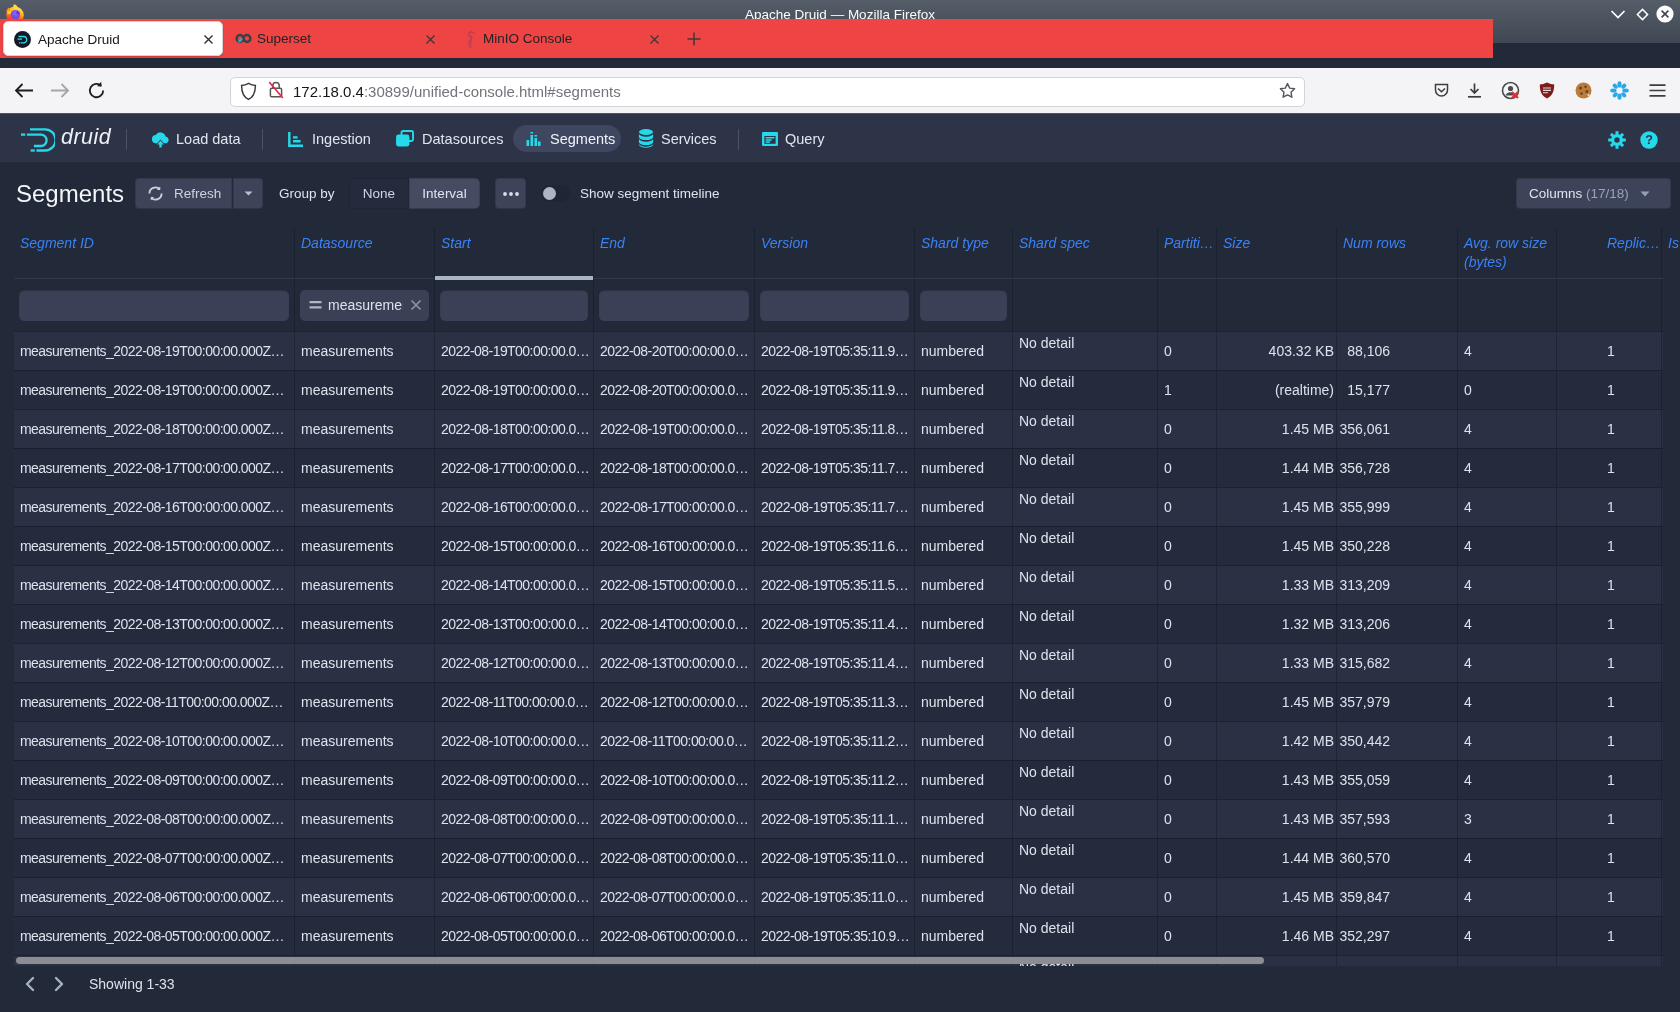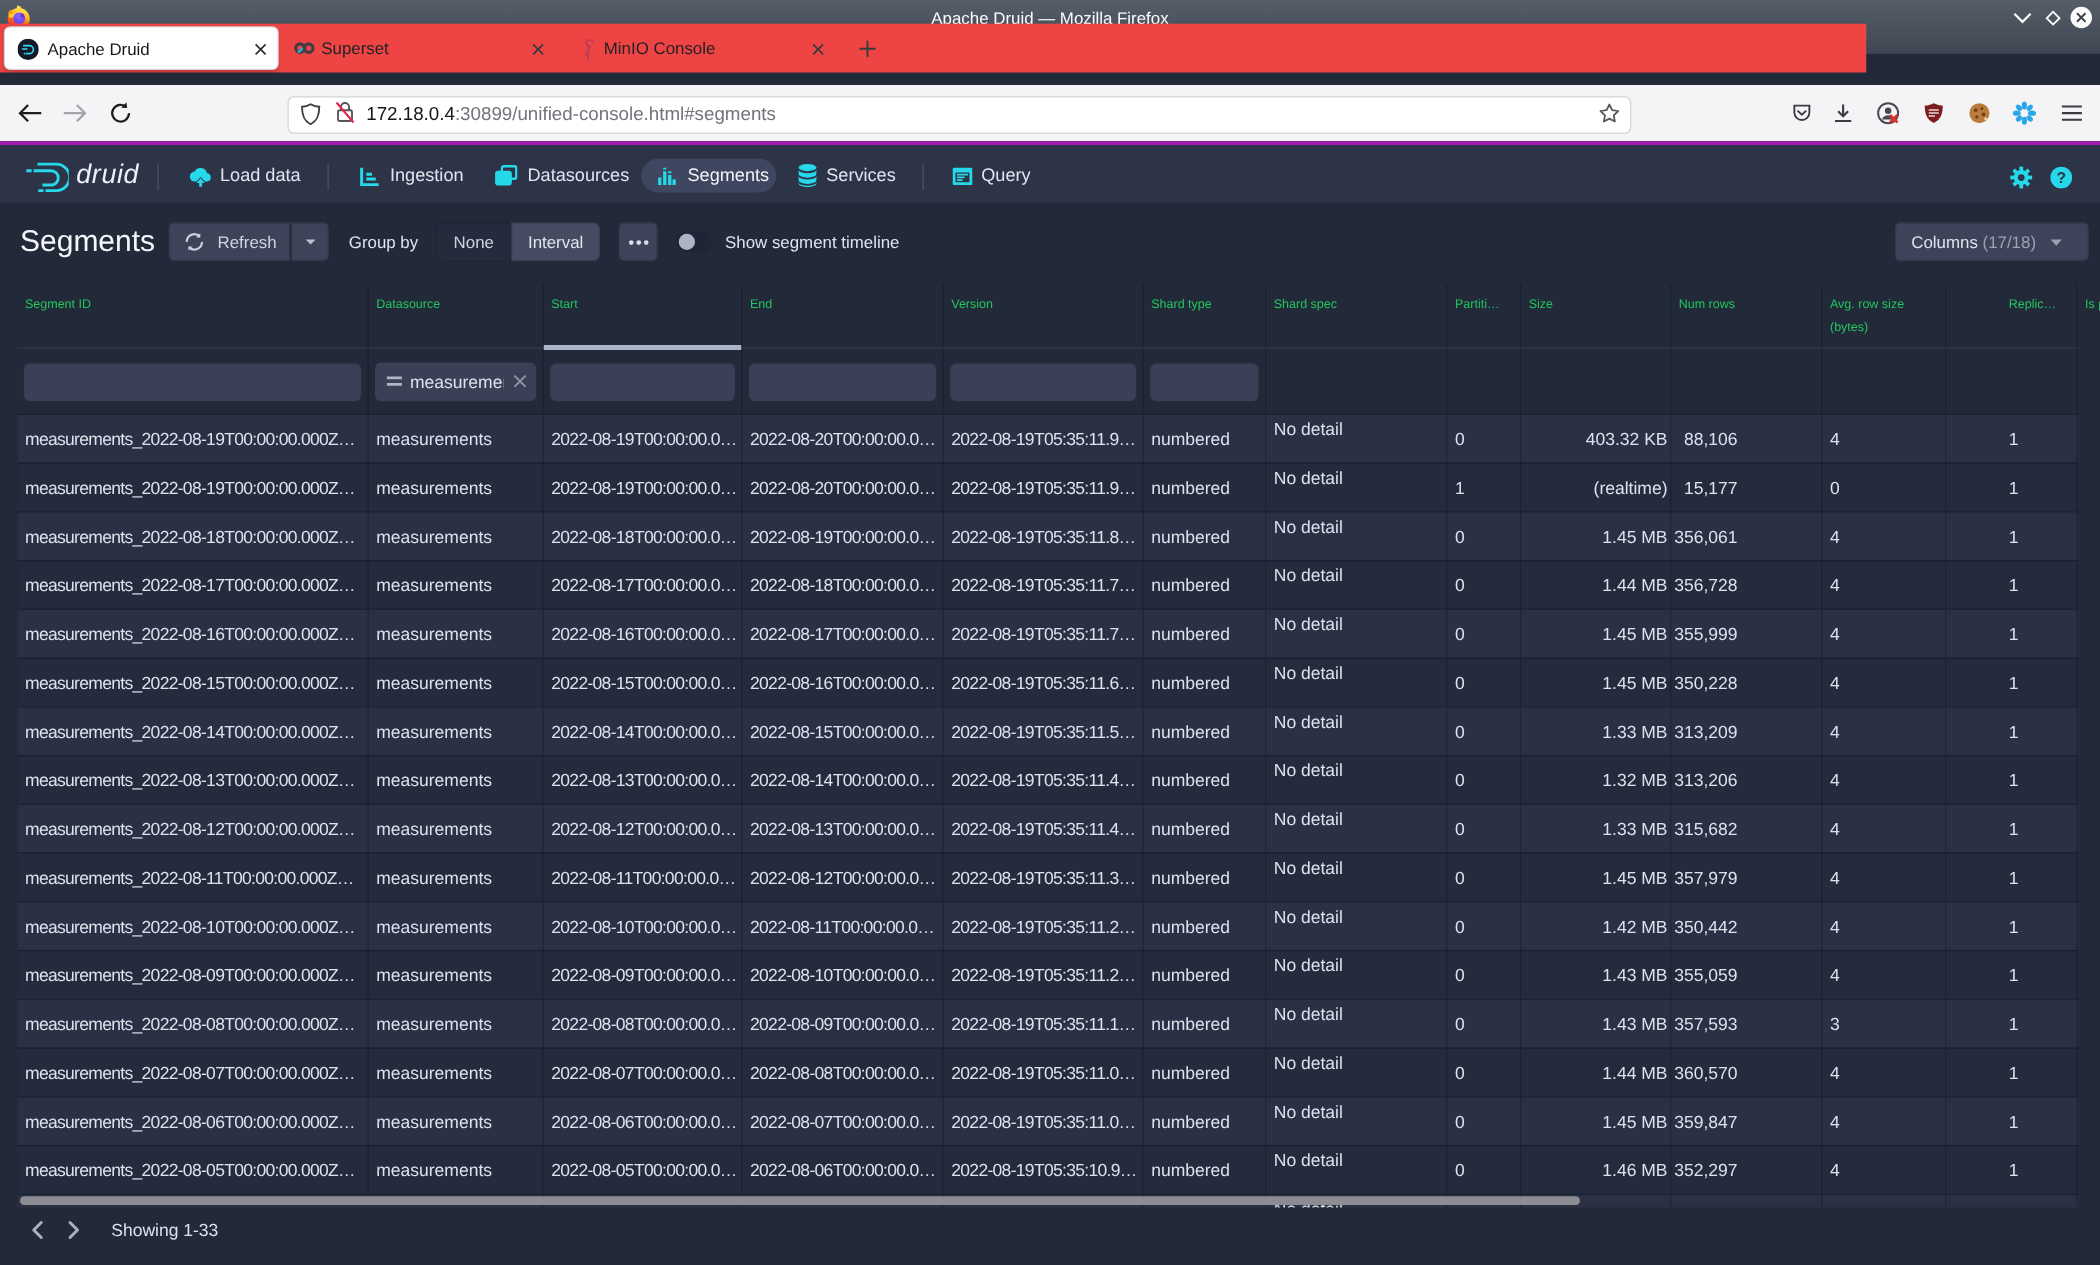--- a/index.html
+++ b/index.html
@@ -11,21 +11,21 @@
 #tabbar { position:absolute; left:0; top:19px; width:1493px; height:39px; background:#ef4444; }
 .tab-active { position:absolute; left:3px; top:2px; width:220px; height:35px; background:#ffffff;
   border:1px solid #d5d5d9; border-radius:5px; box-shadow:0 1px 2px rgba(0,0,0,.18); }
 .tab-label { position:absolute; font-size:13.5px; color:#18171c; top:0; line-height:35px; white-space:nowrap; }
 #navbar { position:absolute; left:0; top:68px; width:1680px; height:45px; background:#f4f4f6; }
 #urlbar { position:absolute; left:230px; top:9px; width:1075px; height:30px; background:#ffffff;
   border:1px solid #d4d4d8; border-radius:5px; }
 #urltext { position:absolute; left:293px; top:9px; height:30px; line-height:30px; font-size:15px; color:#16161a; }
 #urltext .dim { color:#73737c; }
 #page { position:absolute; left:0; top:113px; width:1680px; height:899px; background:#222939; }
-#dheader { position:absolute; left:0; top:0; width:1680px; height:49px; background:#2d3447; border-top:3px solid #a21caf; }
+#dheader { position:absolute; left:0; top:0; width:1680px; height:49px; background:#2d3447; border-top:1px solid #a21caf; }
 .navitem { position:absolute; top:0; height:49px; line-height:50px; color:#e0e5ef; font-size:14.5px; white-space:nowrap; }
 .navsep { position:absolute; top:15px; width:1px; height:21px; background:rgba(255,255,255,.15); }
 #segpill { position:absolute; left:513px; top:11px; width:108px; height:27px; background:#3e4660; border-radius:14px; }
 #h1seg { position:absolute; left:16px; top:67px; font-size:24px; color:#f4f6fa; }
 .btn { position:absolute; background:#3d4459; border-radius:4px; color:#ced3dd; font-size:13.5px;
   box-shadow:inset 0 0 0 1px rgba(16,22,26,.2), inset 0 -1px 0 rgba(16,22,26,.1); }
 
 #btn-refresh { left:135px; top:65px; width:97px; height:31px; border-radius:4px 0 0 4px; }
 #btn-refresh-caret { left:233px; top:65px; width:30px; height:31px; border-radius:0 4px 4px 0; }
 #lbl-groupby { position:absolute; left:279px; top:66px; height:29px; line-height:29px; font-size:13.5px; color:#dfe3ed; }
@@ -45,22 +45,22 @@
 .td { flex:none; height:100%; padding:0 2px 0 6px; font-size:14px; color:#dde2ec;
   display:flex; align-items:center; white-space:nowrap; overflow:hidden; border-right:1px solid rgba(13,19,33,.4); }
 .td.top { align-items:flex-start; padding-top:3px; }
 .td.num { justify-content:flex-end; }
 .td.num2 { justify-content:flex-end; padding-right:67px; }
 .tight { letter-spacing:-0.55px; }
 .c1{width:281px;} .c2{width:140px;} .c3{width:159px;} .c4{width:161px;} .c5{width:160px;}
 .c6{width:98px;} .c7{width:145px;} .c8{width:59px;} .c9{width:120px;} .c10{width:121px;}
 .c11{width:99px;} .c12{width:61px;margin-left:44px;} .c13{width:45px; border-right:none;}
 #thead { display:flex; height:50px; }
-.th { flex:none; white-space:nowrap; padding:6px 5px 0 6px; font-size:10px; color:#22c55e; border-right:1px solid rgba(13,19,33,.4);
-  position:relative; line-height:19px; }
+.th { flex:none; white-space:nowrap; padding:6px 5px 0 6px; font-size:14px; color:#3b82f6; border-right:1px solid rgba(13,19,33,.4);
+  position:relative; line-height:19px;font-style:italic; }
 #tfilter { display:flex; height:53px; border-top:1px solid rgba(255,255,255,.07); }
 .tf { flex:none; position:relative; border-right:1px solid rgba(13,19,33,.4); height:100%; }
 .finput { position:absolute; left:5px; right:5px; top:11px; height:31px; background:#3a4157; border-radius:5px;
   box-shadow:inset 0 1px 1px rgba(16,22,26,.4); }
 #scrollthumb { position:absolute; left:2px; top:729px; width:1248px; height:7px; background:#8b8d92; border-radius:3.5px; }
 svg { display:block; }
 .abs { position:absolute; }
 </style>
 </head>
 <body>

